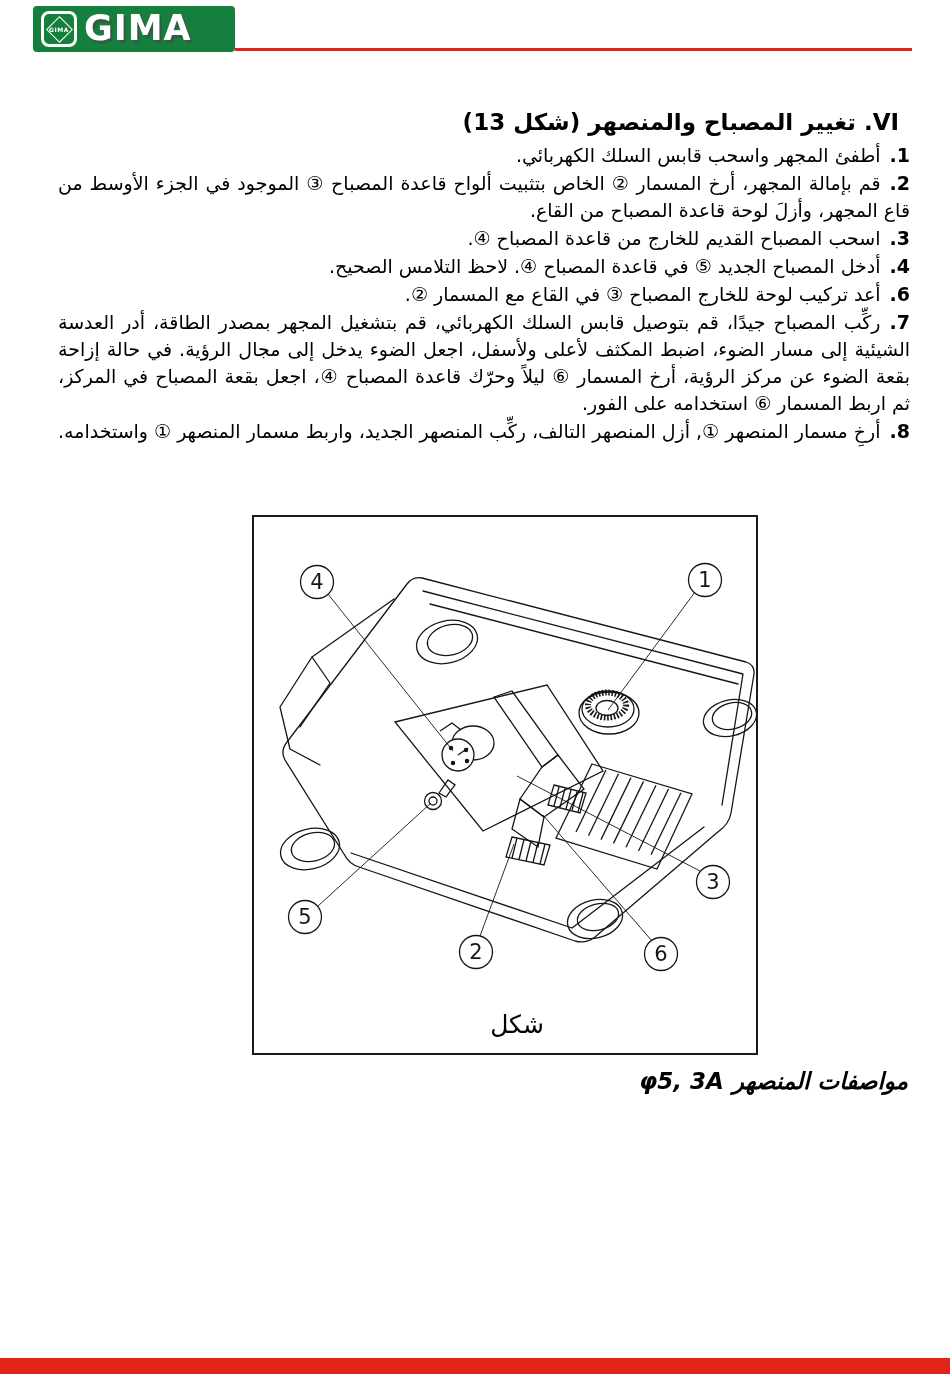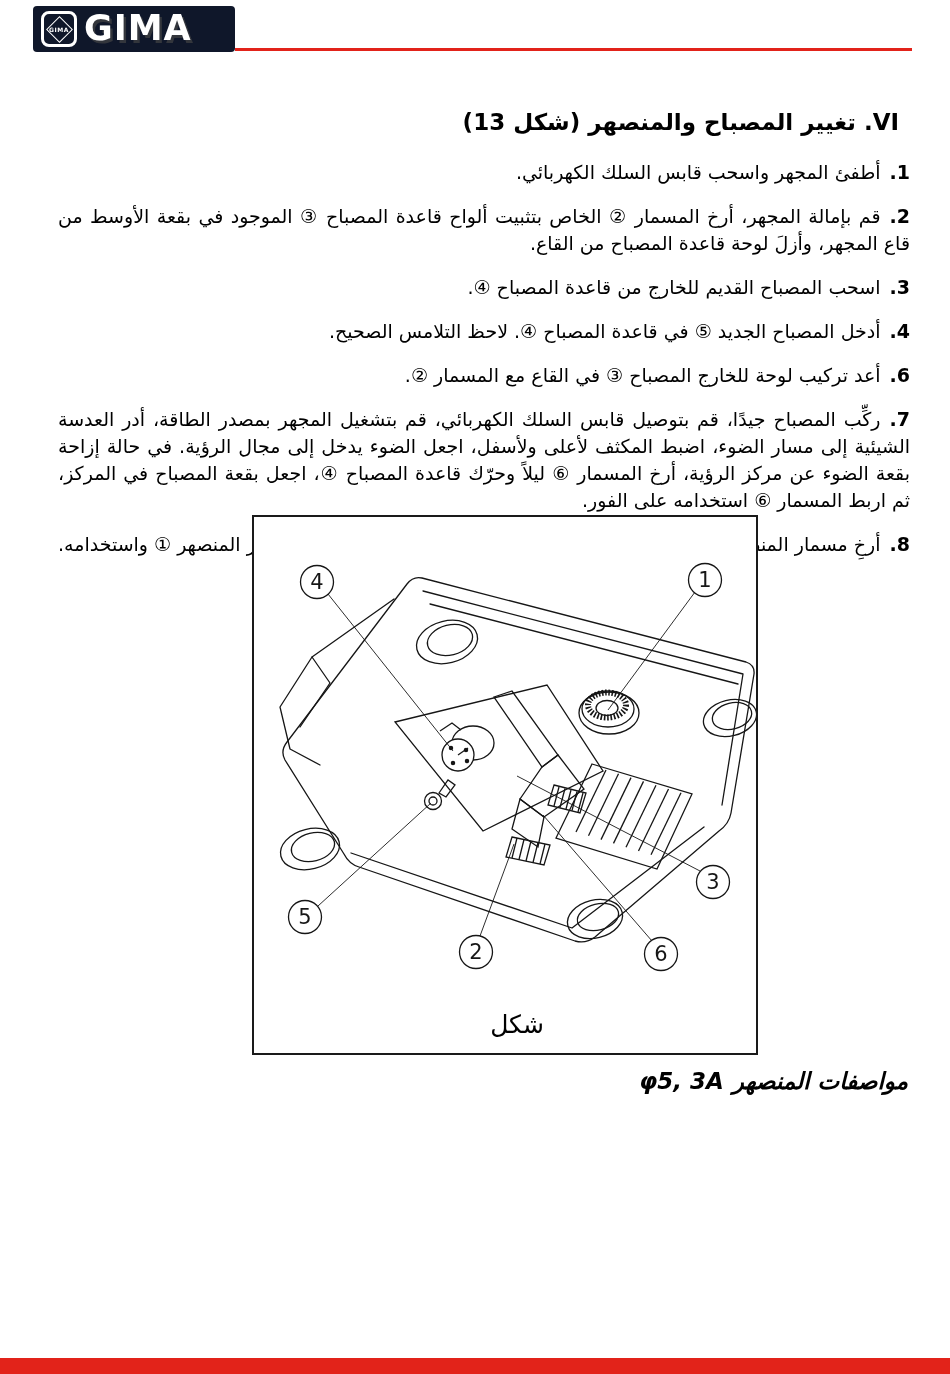--- a/index.html
+++ b/index.html
@@ -29,21 +29,21 @@
     text-shadow:2.5px 2.5px 0 rgba(70,70,70,.65);
   }
   .brand-rule{position:absolute;left:235px;top:48px;width:677px;height:3px;}
   
   .section-title{
     position:absolute;right:40px;top:98px;width:640px;direction:rtl;text-align:right;
     font-size:23px;font-weight:bold;margin:11px;
   }
   
   .steps{position:absolute;right:40px;left:58px;top:142px;direction:rtl;}
-  .step{font-size:19px;line-height:27px;text-align:justify;margin:17px 0 1px 0;}
+  .step{font-size:19px;line-height:27px;text-align:justify;margin:0 0 1px 0;}
   .step .num{font-weight:bold;margin-left:9px;}
   
   .fig-box{
     position:absolute;left:252px;top:515px;width:506px;height:540px;
     border:2px solid #1a1a1a;box-sizing:border-box;background:#fff;
   }
   .fig-box svg{position:absolute;left:0;top:0;}
   .fig-caption{
     position:absolute;left:0;right:0;bottom:14px;text-align:center;
     font-size:25px;direction:rtl;padding-left:24px;
@@ -56,34 +56,34 @@
   .fuse-spec .latin{font-style:italic;font-weight:bold;margin-right:1px;direction:ltr;unicode-bidi:embed;}
   
   .footer-bar{position:absolute;left:0;bottom:0;width:950px;height:16px;}
   .callout-num{font-size:21px;fill:#161616;font-family:"DejaVu Sans",sans-serif;}
 </style>
 </head>
 <body>
 
 <div class="page">
 
-  <div class="brand-block" style="background:#0f172a;">
+  <div class="brand-block" style="background:#15803d;">
     <div class="badge">
       <div class="diamond"></div>
       <span class="badge-text">GIMA</span>
     </div>
     <span class="brand-text">GIMA</span>
   </div>
   <div class="brand-rule" style="background:#e2231a;"></div>
 
   <h1 class="section-title">VI.  تغيير المصباح والمنصهر (شكل 13)</h1>
 
   <div class="steps">
     <div class="step"><span class="num">1.</span><span class="txt">أطفئ المجهر واسحب قابس السلك الكهربائي.</span></div>
-    <div class="step"><span class="num">2.</span><span class="txt">قم بإمالة المجهر، أرخ المسمار ② الخاص بتثبيت ألواح قاعدة المصباح ③ الموجود في بقعة الأوسط من قاع المجهر، وأزلَ لوحة قاعدة المصباح من القاع.</span></div>
+    <div class="step"><span class="num">2.</span><span class="txt">قم بإمالة المجهر، أرخ المسمار ② الخاص بتثبيت ألواح قاعدة المصباح ③ الموجود في الجزء الأوسط من قاع المجهر، وأزلَ لوحة قاعدة المصباح من القاع.</span></div>
     <div class="step"><span class="num">3.</span><span class="txt">اسحب المصباح القديم للخارج من قاعدة المصباح ④.</span></div>
     <div class="step"><span class="num">4.</span><span class="txt">أدخل المصباح الجديد ⑤ في قاعدة المصباح ④. لاحظ التلامس الصحيح.</span></div>
     <div class="step"><span class="num">6.</span><span class="txt">أعد تركيب لوحة للخارج المصباح ③ في القاع مع المسمار ②.</span></div>
     <div class="step"><span class="num">7.</span><span class="txt">ركِّب المصباح جيدًا، قم بتوصيل قابس السلك الكهربائي، قم بتشغيل المجهر بمصدر الطاقة، أدر العدسة الشيئية إلى مسار الضوء، اضبط المكثف لأعلى ولأسفل، اجعل الضوء يدخل إلى مجال الرؤية. في حالة إزاحة بقعة الضوء عن مركز الرؤية، أرخ المسمار ⑥ ليلاً وحرّك قاعدة المصباح ④، اجعل بقعة المصباح في المركز، ثم اربط المسمار ⑥ استخدامه على الفور.</span></div>
     <div class="step"><span class="num">8.</span><span class="txt">أرخِ مسمار المنصهر ①, أزل المنصهر التالف، ركِّب المنصهر الجديد، واربط مسمار المنصهر ① واستخدامه.</span></div>
   </div>
 
   <div class="fig-box">
     <svg width="502" height="536" viewBox="0 0 502 536">
       <g fill="none" stroke="#161616" stroke-width="1.3" stroke-linejoin="round" stroke-linecap="round">

